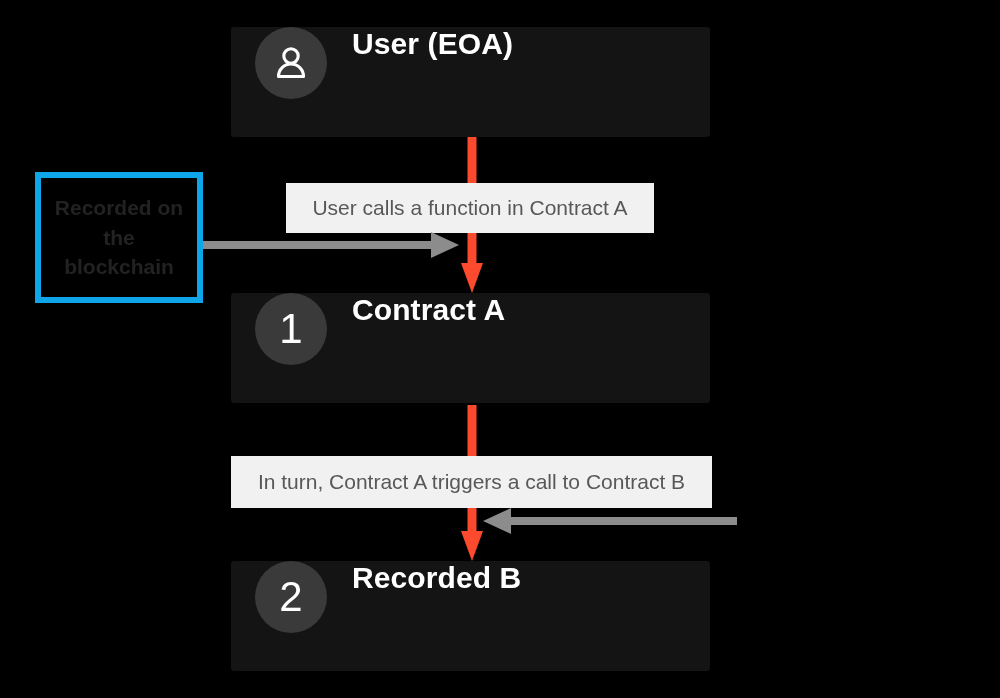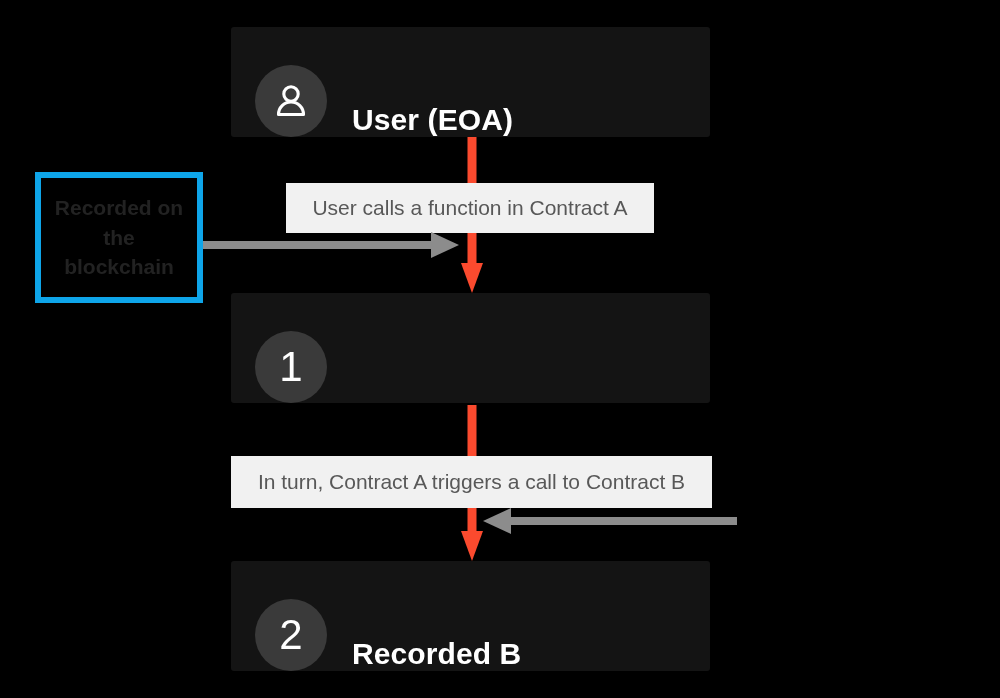--- a/index.html
+++ b/index.html
@@ -20,21 +20,21 @@
 
   
   .node {
     position: absolute;
     left: 231px;
     width: 479px;
     height: 110px;
     background: #141414;
     border-radius: 3px;
     display: flex;
-    align-items: flex-end;
+    align-items: flex-start;
     box-sizing: border-box;
     padding-left: 24px;
   }
   .node-user     { top: 27px; }
   .node-a        { top: 293px; }
   .node-b        { top: 561px; }
 
   .node-badge {
     width: 72px;
     height: 72px;
@@ -161,20 +161,21 @@
       <svg width="40" height="40" viewBox="0 0 40 40" aria-hidden="true">
         <circle cx="20" cy="13" r="7.2" fill="none" stroke="#ffffff" stroke-width="3.1"></circle>
         <path d="M7.5 33.5 a12.5 12.5 0 0 1 25 0 Z" fill="none" stroke="#ffffff" stroke-width="3.1" stroke-linejoin="round"></path>
       </svg>
     </div>
     <div class="node-title">User (EOA)</div>
   </div>
 
   <div class="node node-a">
     <div class="node-badge">1</div>
+    <div class="node-title">Contract A</div>
   </div>
 
   <div class="node node-b">
     <div class="node-badge">2</div>
     <div class="node-title">Recorded B</div>
   </div>
 
   <div class="edge-label edge-label-2">In turn, Contract A triggers a call to Contract B</div>
 
   <div class="edge-label edge-label-1">User calls a function in Contract A</div>

